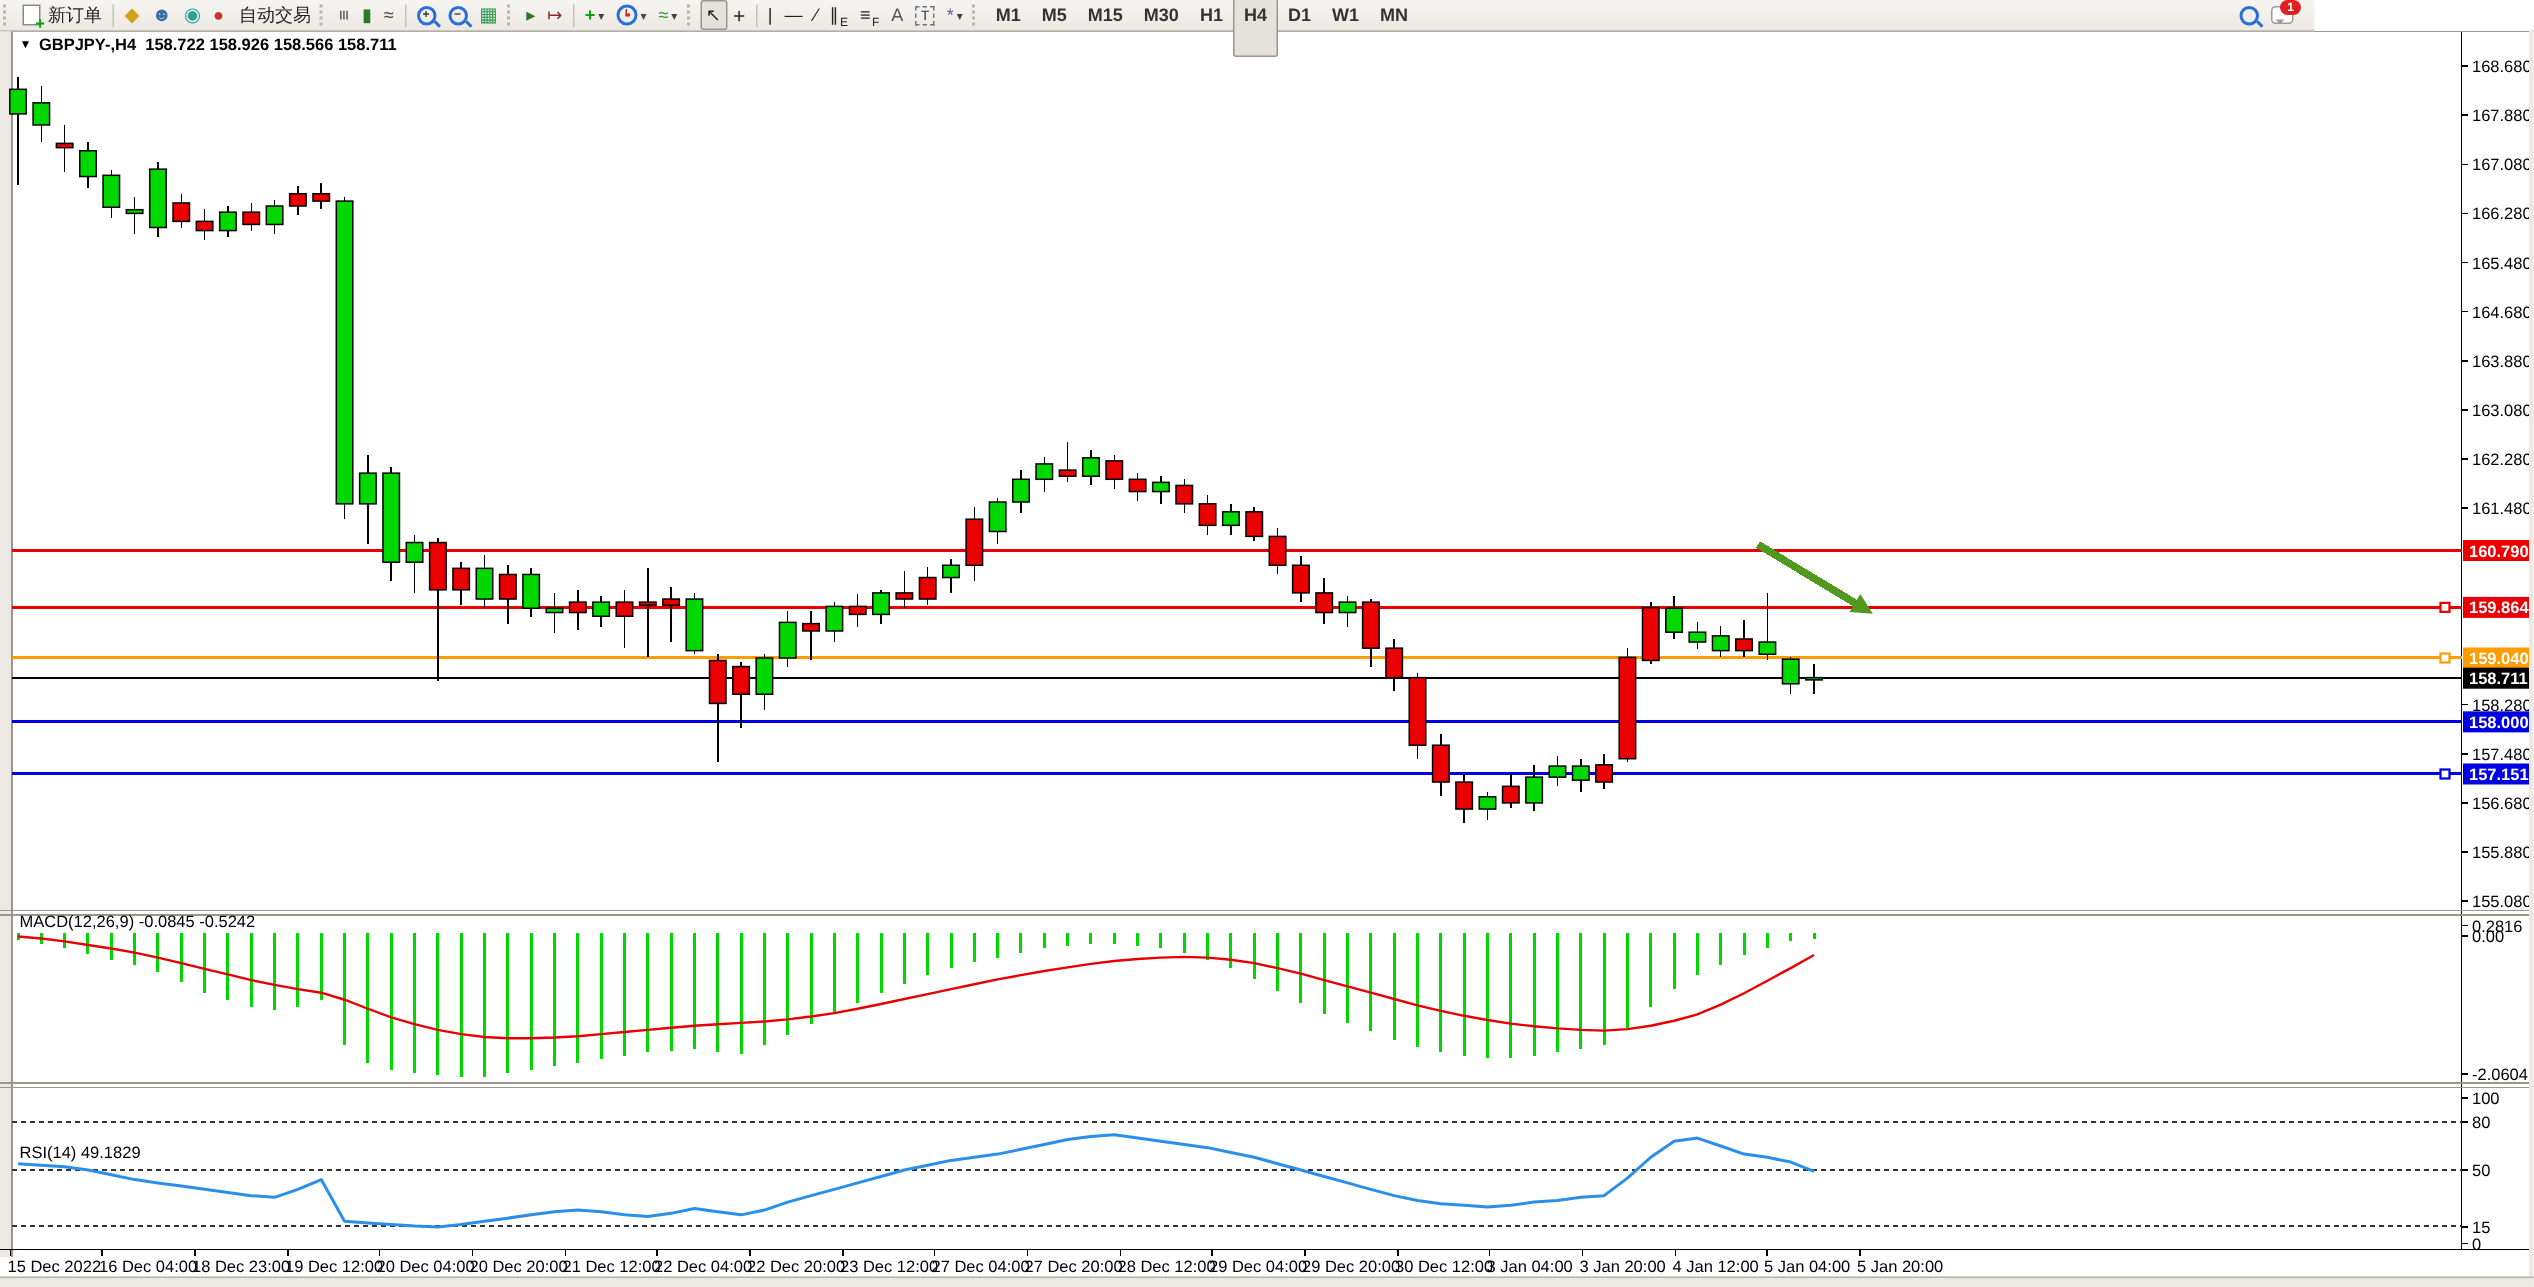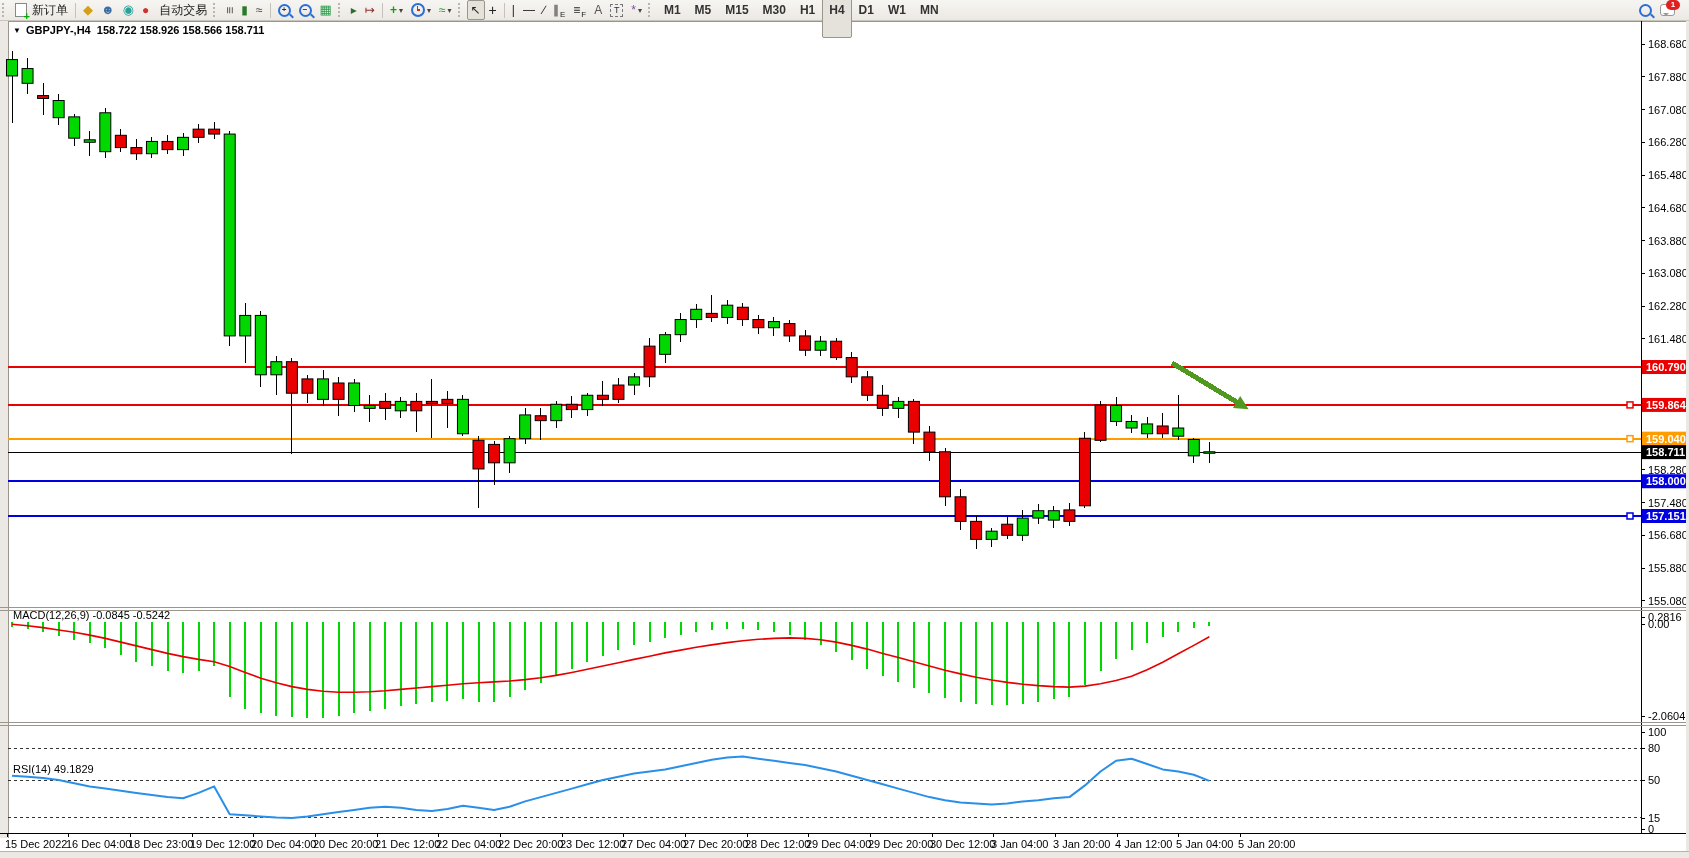--- a/index.html
+++ b/index.html
@@ -1,18 +1,18 @@
 <!DOCTYPE html>
 <html><head>
 <meta charset="utf-8">
 <style>
   html,body{margin:0;padding:0;width:1689px;height:858px;overflow:hidden;
     font-family:"Liberation Sans",sans-serif;background:#ffffff;}
   
-  #toolbar{position:absolute;left:0;top:0;width:1689px;height:20px;
+  #toolbar{position:absolute;left:0;top:0;width:1543px;height:20px;
     background:linear-gradient(#f7f5f2,#ece9e4);border-bottom:1px solid #c9c5bd;
     display:flex;align-items:center;font-size:12px;color:#222;z-index:5;}
   .grip{width:5px;height:14px;margin:0 2px;border-left:2px dotted #b9b5ad;}
   .sep{width:1px;height:15px;background:#c6c2ba;margin:0 3px;}
   .tbtn{display:flex;align-items:center;height:18px;padding:0 3px;border:1px solid transparent;
     border-radius:2px;cursor:default;white-space:nowrap;}
   .tbtn.active{background:#e4e2da;border:1px solid #9a968e;}
   .glyph{font-size:12px;line-height:12px;}
   .caret{font-size:8px;color:#444;margin-left:2px;}
   .sub{font-size:8px;margin-left:1px;align-self:flex-end;}

